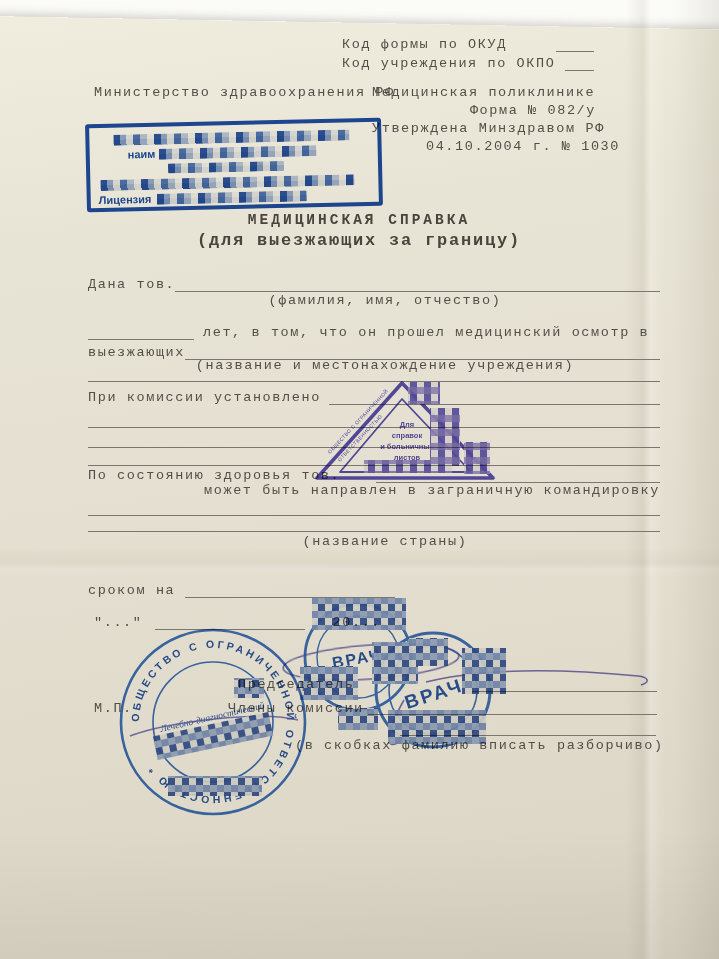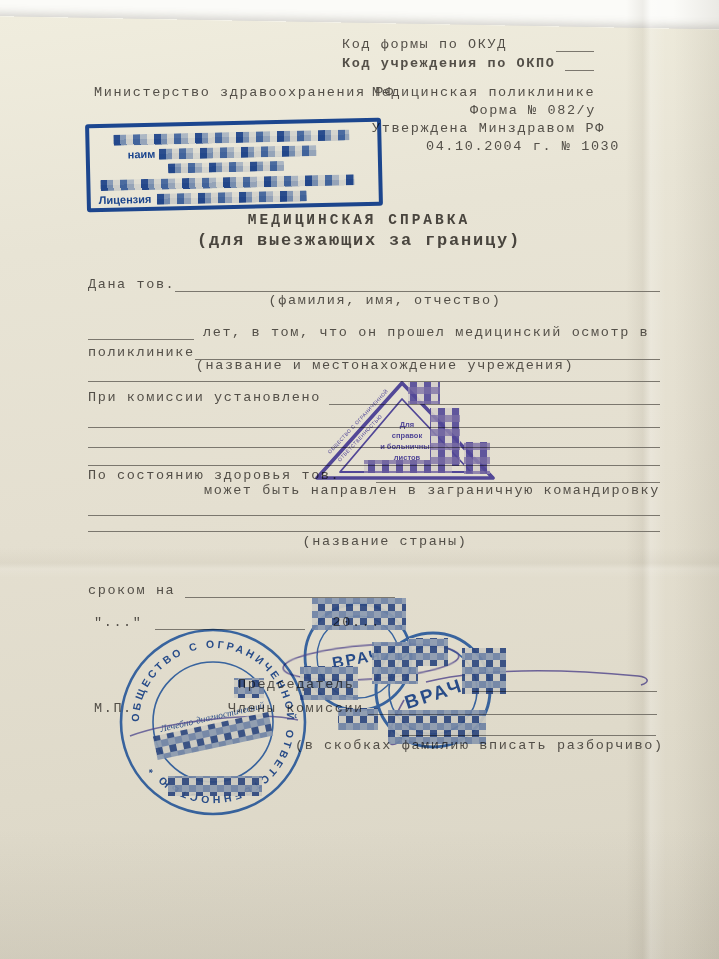--- a/index.html
+++ b/index.html
@@ -49,21 +49,21 @@
   <div class="crease-h"></div>
   <div class="shade-bottom"></div>
   <div class="shade-right"></div>
 
   <div class="content">
 
     <div class="r" style="left:342px;top:34px;width:252px;gap:39px;">
       <span>Код формы по ОКУД</span>
       <span class="lnw" style="width:96px;margin-left:10px;"></span>
     </div>
-    <div class="r" style="left:342px;top:53px;width:252px;font-weight:bold;">
+    <div class="r" style="left:342px;top:53px;width:252px;">
       <span>Код учреждения по ОКПО</span>
       <span class="lnw" style="width:62px;margin-left:10px;"></span>
     </div>
 
     <div class="block" style="left:94px;top:84px;">Министерство здравоохранения РФ</div>
     <div class="block" style="left:372px;top:84px;width:252px;">
       <div>Медицинская поликлинике</div>
       <div style="text-align:right;padding-right:28px;">Форма № 082/у</div>
       <div>Утверждена Минздравом РФ</div>
       <div style="text-align:right;padding-right:4px;">04.10.2004 г. № 1030</div>
@@ -76,21 +76,21 @@
       <span>Дана тов.</span>
       <span class="ln"></span>
     </div>
     <div class="hint" style="left:210px;top:293px;width:350px;">(фамилия, имя, отчество)</div>
 
     <div class="r" style="left:88px;right:59px;top:322px;">
       <span class="lnw" style="width:106px;"></span>
       <span style="margin-left:9px;">лет, в том, что он прошел медицинский осмотр в</span>
     </div>
     <div class="r" style="left:88px;right:59px;top:342px;">
-      <span>поликлинике</span>
+      <span>выезжающих</span>
       <span class="ln"></span>
     </div>
     <div class="hint" style="left:195px;top:358px;width:380px;">(название и местонахождение учреждения)</div>
     <div class="hr" style="left:88px;right:59px;top:381px;"></div>
 
     <div class="r" style="left:88px;right:59px;top:387px;">
       <span>При комиссии установлено</span>
       <span class="ln" style="margin-left:8px;"></span>
     </div>
     <div class="hr" style="left:88px;right:59px;top:427px;"></div>

